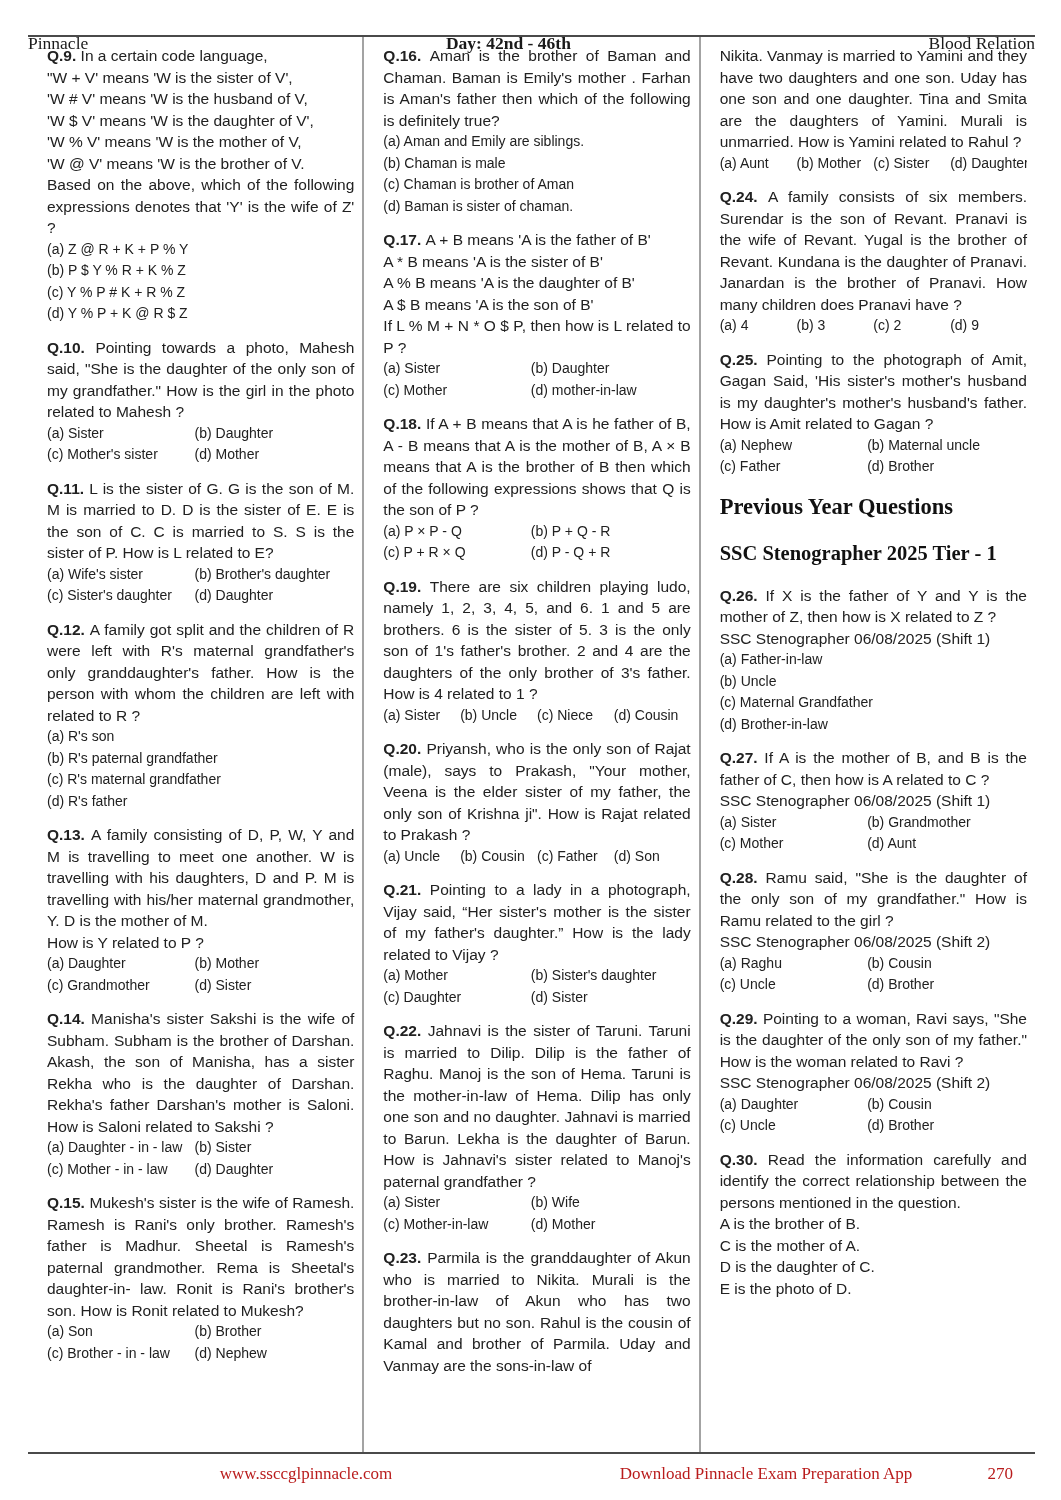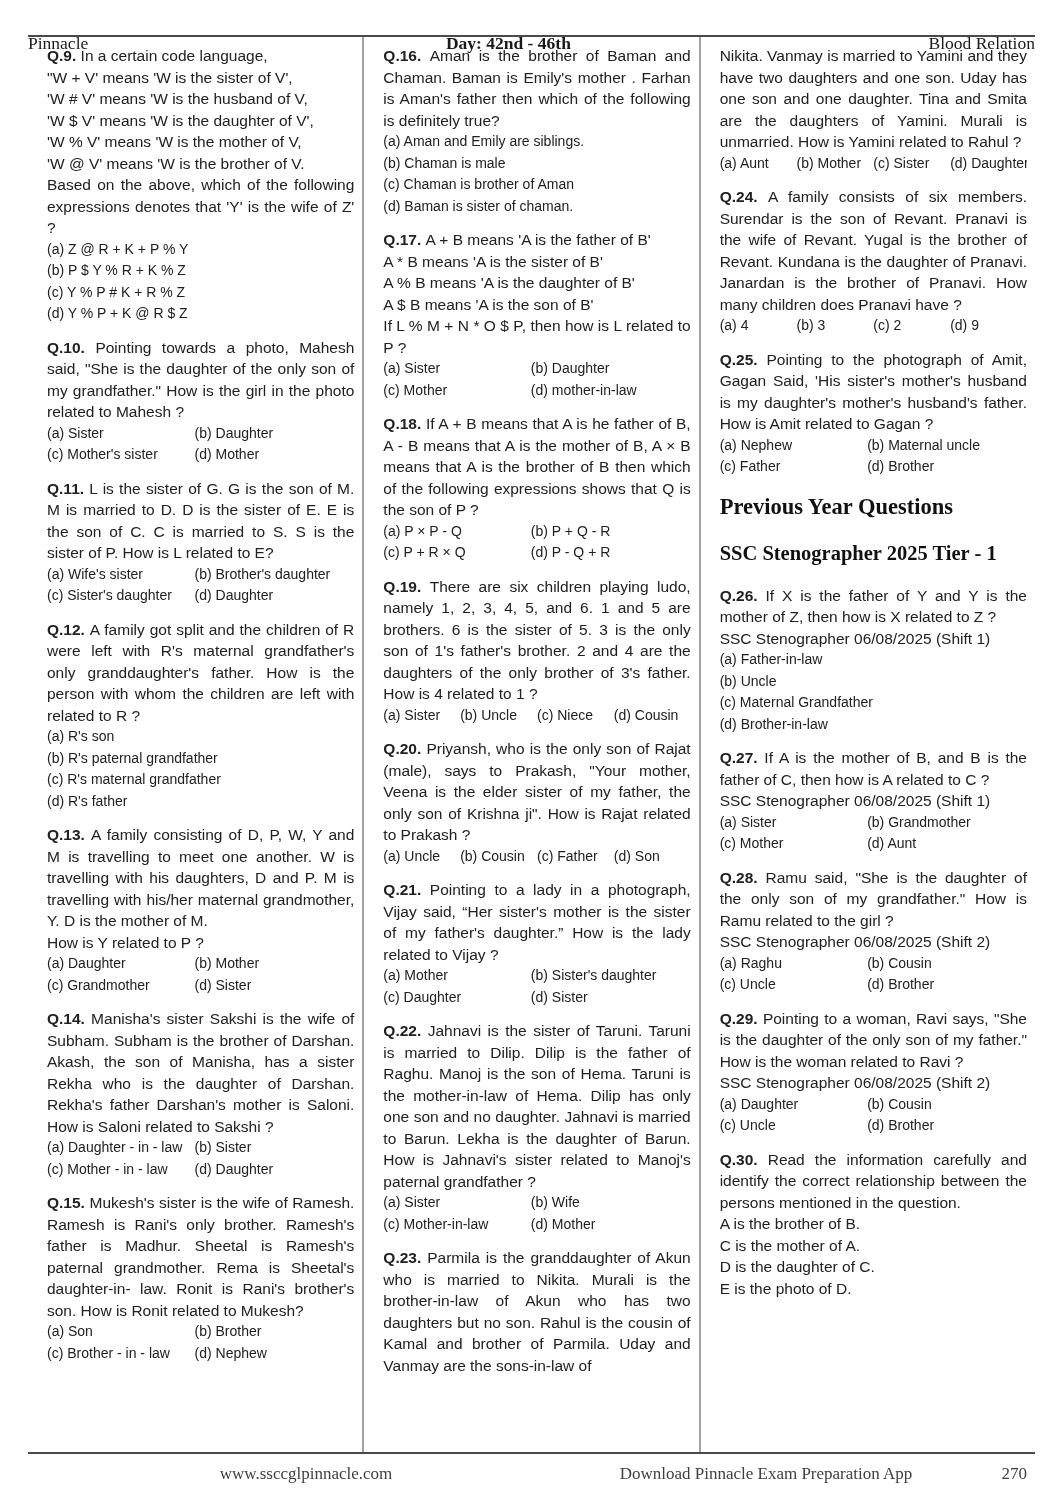--- a/index.html
+++ b/index.html
@@ -17,22 +17,22 @@
   .qline{font-size:15.5px;line-height:21.5px;text-align:justify;}
   .qnum{font-weight:700;}
   .opt-row{display:flex;font-size:14px;line-height:21.5px;}
   .opt-row .opt{flex:1;white-space:nowrap;overflow:hidden;}
   .opt-row.two .opt:first-child{flex:0 0 48%;}
   .opt-row.one{display:block;}
   .heading{font-family:"Liberation Serif",serif;font-weight:bold;
            font-size:22.5px;margin:16px 0 22px;color:#111;}
   .heading.h2{font-size:20.5px;margin:2px 0 20px;}
   .bottom-rule{position:absolute;bottom:46px;left:28px;right:26px;border-top:2px solid #4a4a4a;}
-  .footer{position:absolute;bottom:12px;left:28px;right:12px;height:24px;
-          font-family:"Liberation Serif",serif;font-size:17px;color:#404040;}
+  .footer{position:absolute;bottom:12px;left:28px;right:26px;height:24px;
+          font-family:"Liberation Serif",serif;font-size:17px;color:#b91c1c;}
   .f-left{position:absolute;left:128px;width:300px;text-align:center;}
   .f-center{position:absolute;left:548px;width:380px;text-align:center;}
   .f-page{position:absolute;right:22px;text-align:center;}
 </style>
 </head>
 <body>
 
 <div class="page">
   <div class="header">
     <span>Pinnacle</span>

